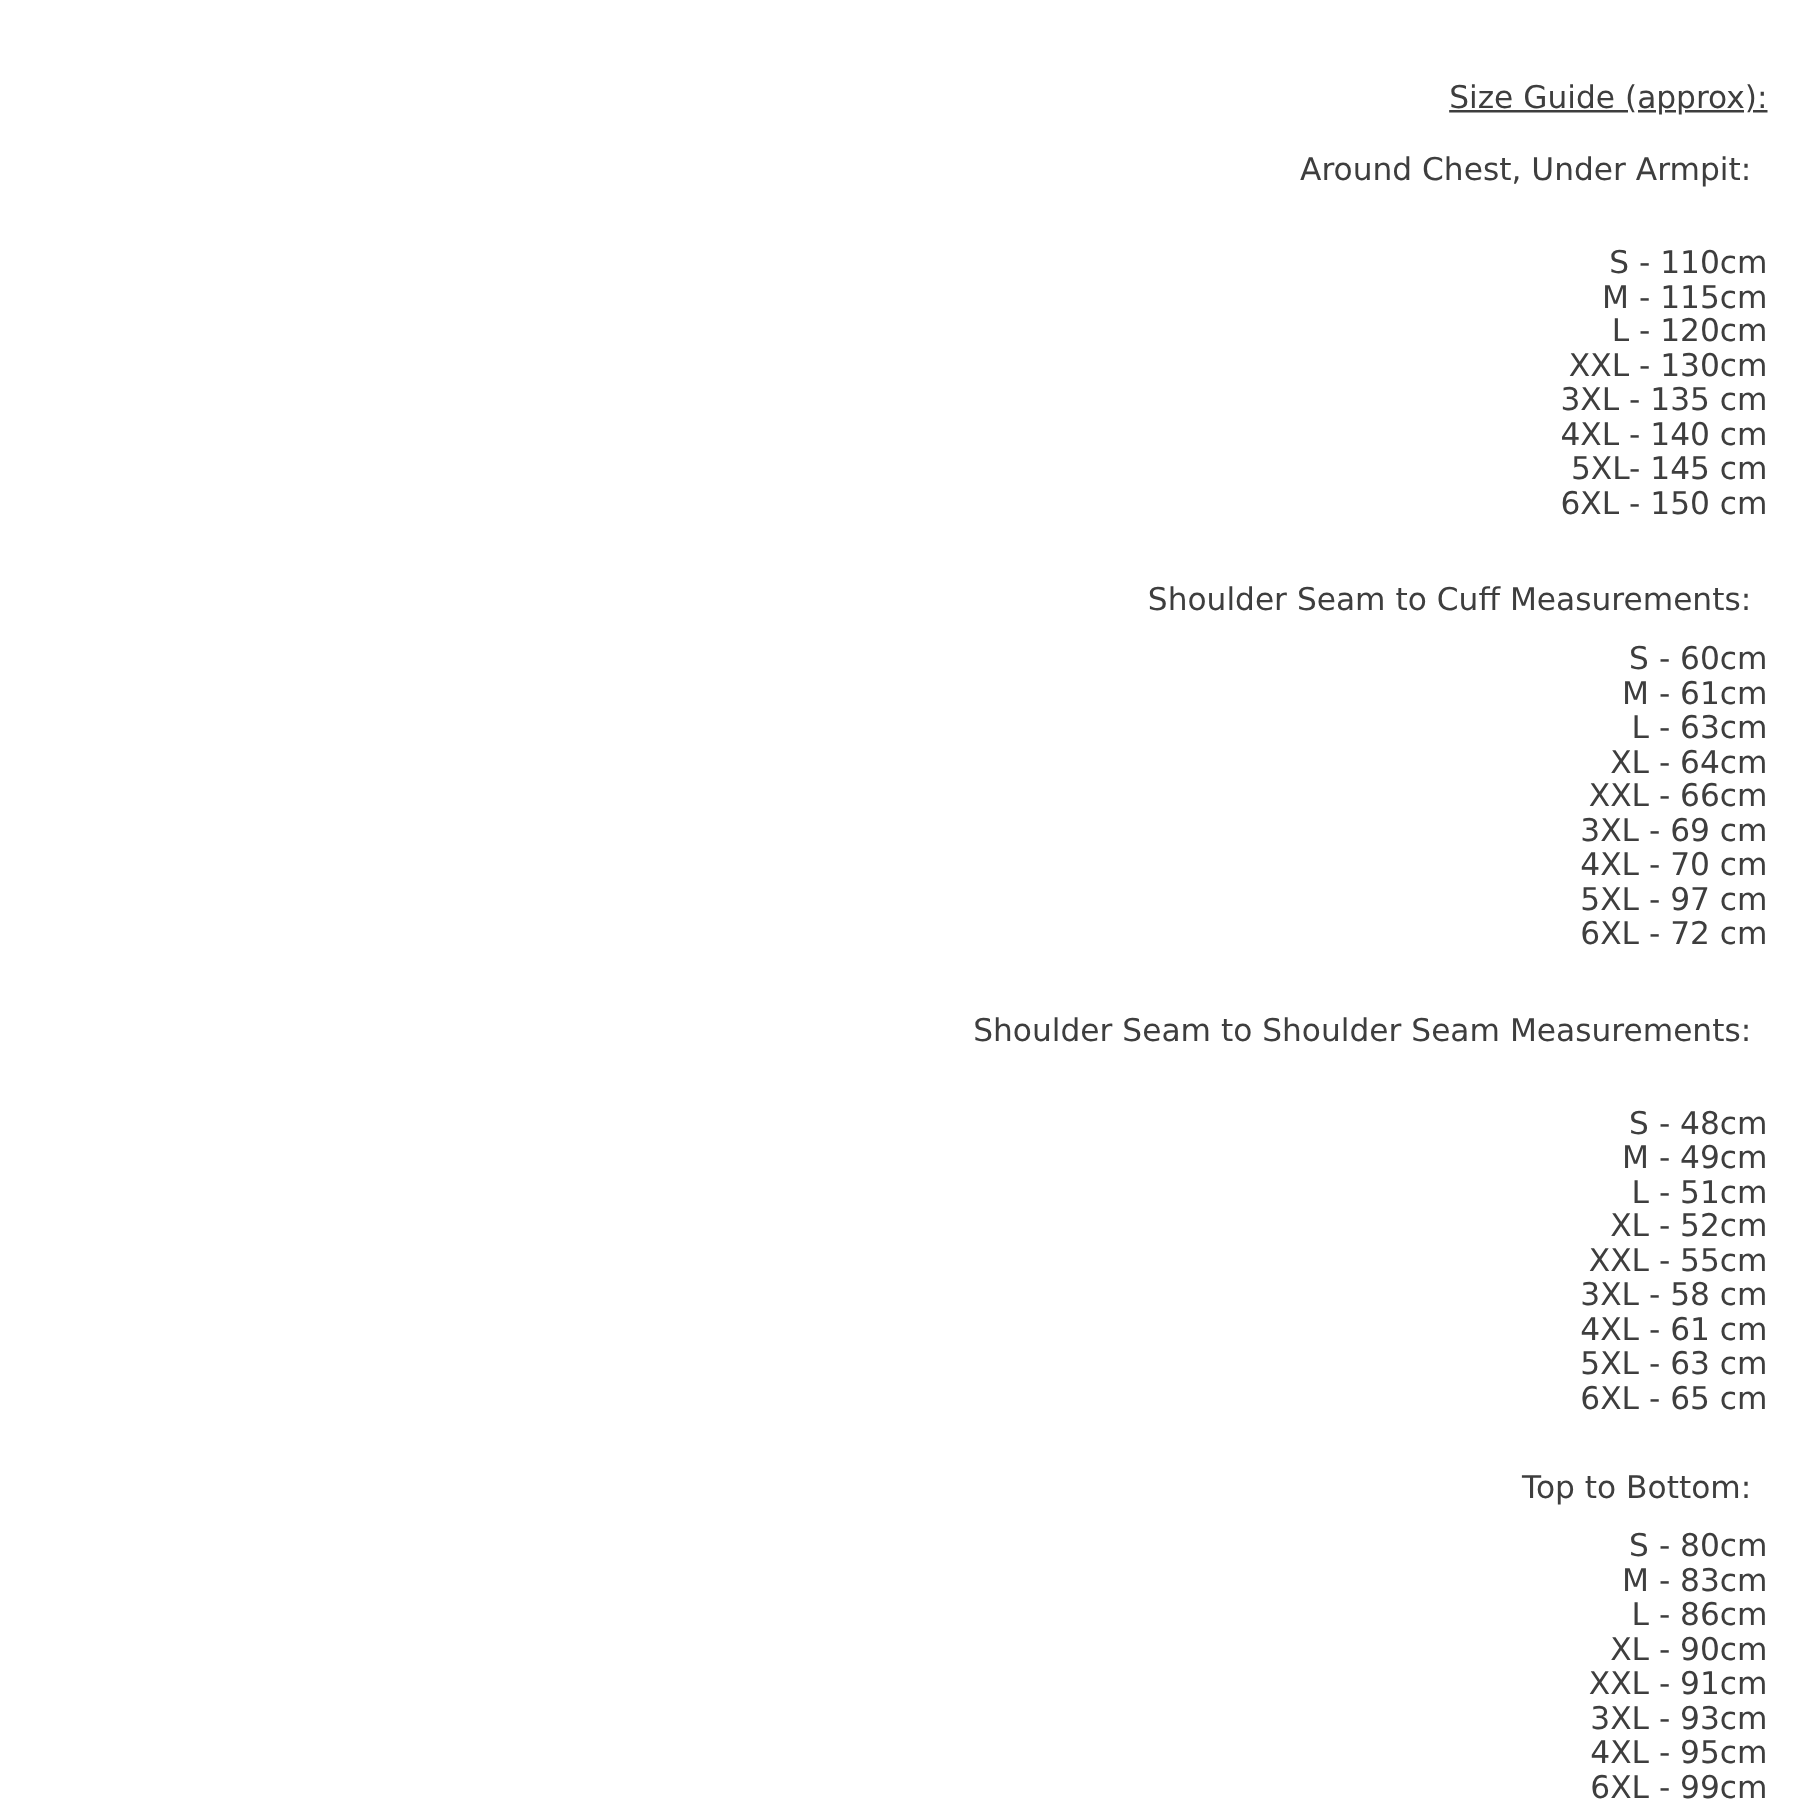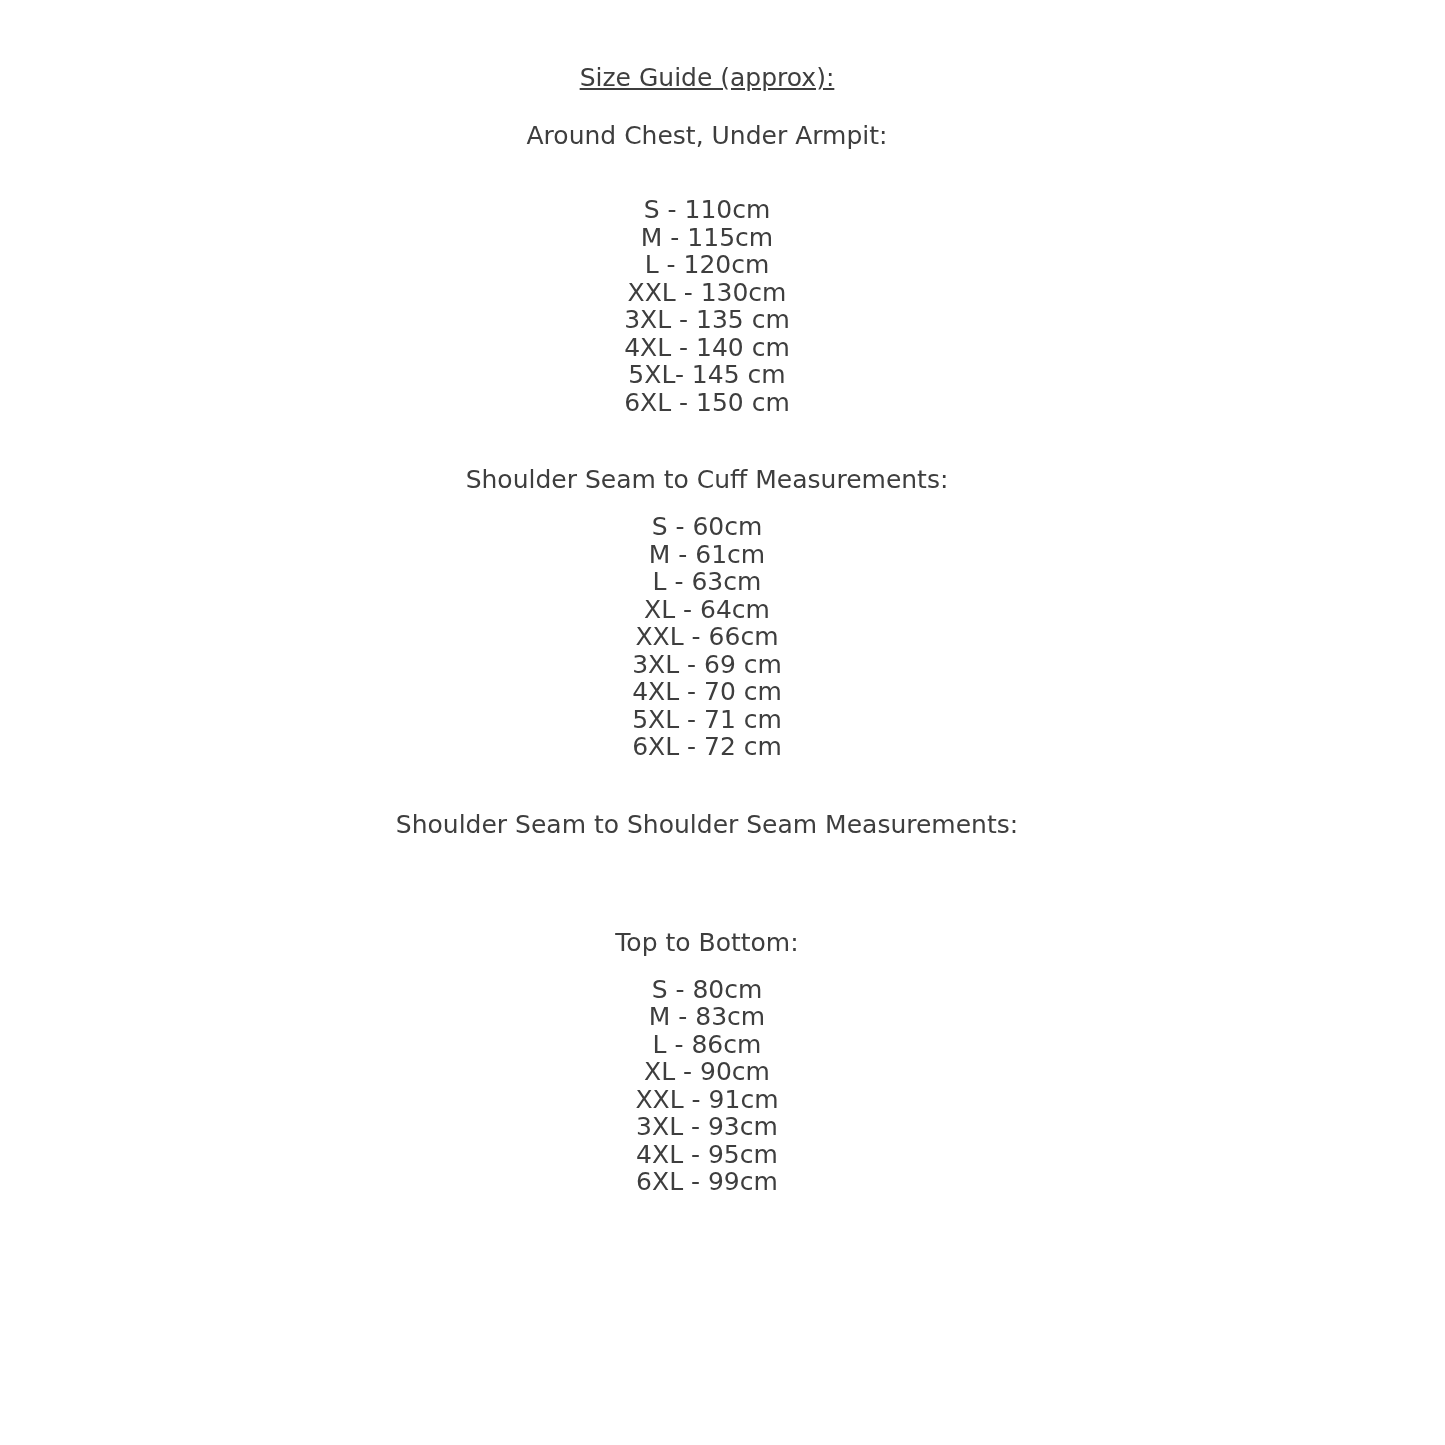--- a/index.html
+++ b/index.html
@@ -12,21 +12,21 @@
     height: 1445px;
     font-family: "DejaVu Sans", sans-serif;
     color: #3e3e3e;
     overflow: hidden;
   }
   .page {
     width: 1414px;
     height: 1445px;
     box-sizing: border-box;
     padding-top: 58px;
-    text-align: center;
+    text-align: right;
   }
   .doc-title {
     font-size: 25px;
     line-height: 40px;
     text-decoration: underline;
     color: #3e3e3e;
     margin: 0 0 18px 0;
     font-weight: normal;
   }
   .section {
@@ -80,30 +80,41 @@
   <div class="section">
     <div class="section-heading">Shoulder Seam to Cuff Measurements:</div>
     <ul class="measure-list">
       <li>S - 60cm</li>
       <li>M - 61cm</li>
       <li>L - 63cm</li>
       <li>XL - 64cm</li>
       <li>XXL - 66cm</li>
       <li>3XL - 69 cm</li>
       <li>4XL - 70 cm</li>
-      <li>5XL - 71 cm</li>
+      <li>5XL - 97 cm</li>
       <li>6XL - 72 cm</li>
     </ul>
   </div>
 
   <div class="gap-large"></div>
 
   <div class="section">
     <div class="section-heading">Shoulder Seam to Shoulder Seam Measurements:</div>
     <div class="blank-line"></div>
+    <ul class="measure-list">
+      <li>S - 48cm</li>
+      <li>M - 49cm</li>
+      <li>L - 51cm</li>
+      <li>XL - 52cm</li>
+      <li>XXL - 55cm</li>
+      <li>3XL - 58 cm</li>
+      <li>4XL - 61 cm</li>
+      <li>5XL - 63 cm</li>
+      <li>6XL - 65 cm</li>
+    </ul>
   </div>
 
   <div class="gap-medium"></div>
 
   <div class="section">
     <div class="section-heading">Top to Bottom:</div>
     <ul class="measure-list">
       <li>S - 80cm</li>
       <li>M - 83cm</li>
       <li>L - 86cm</li>

